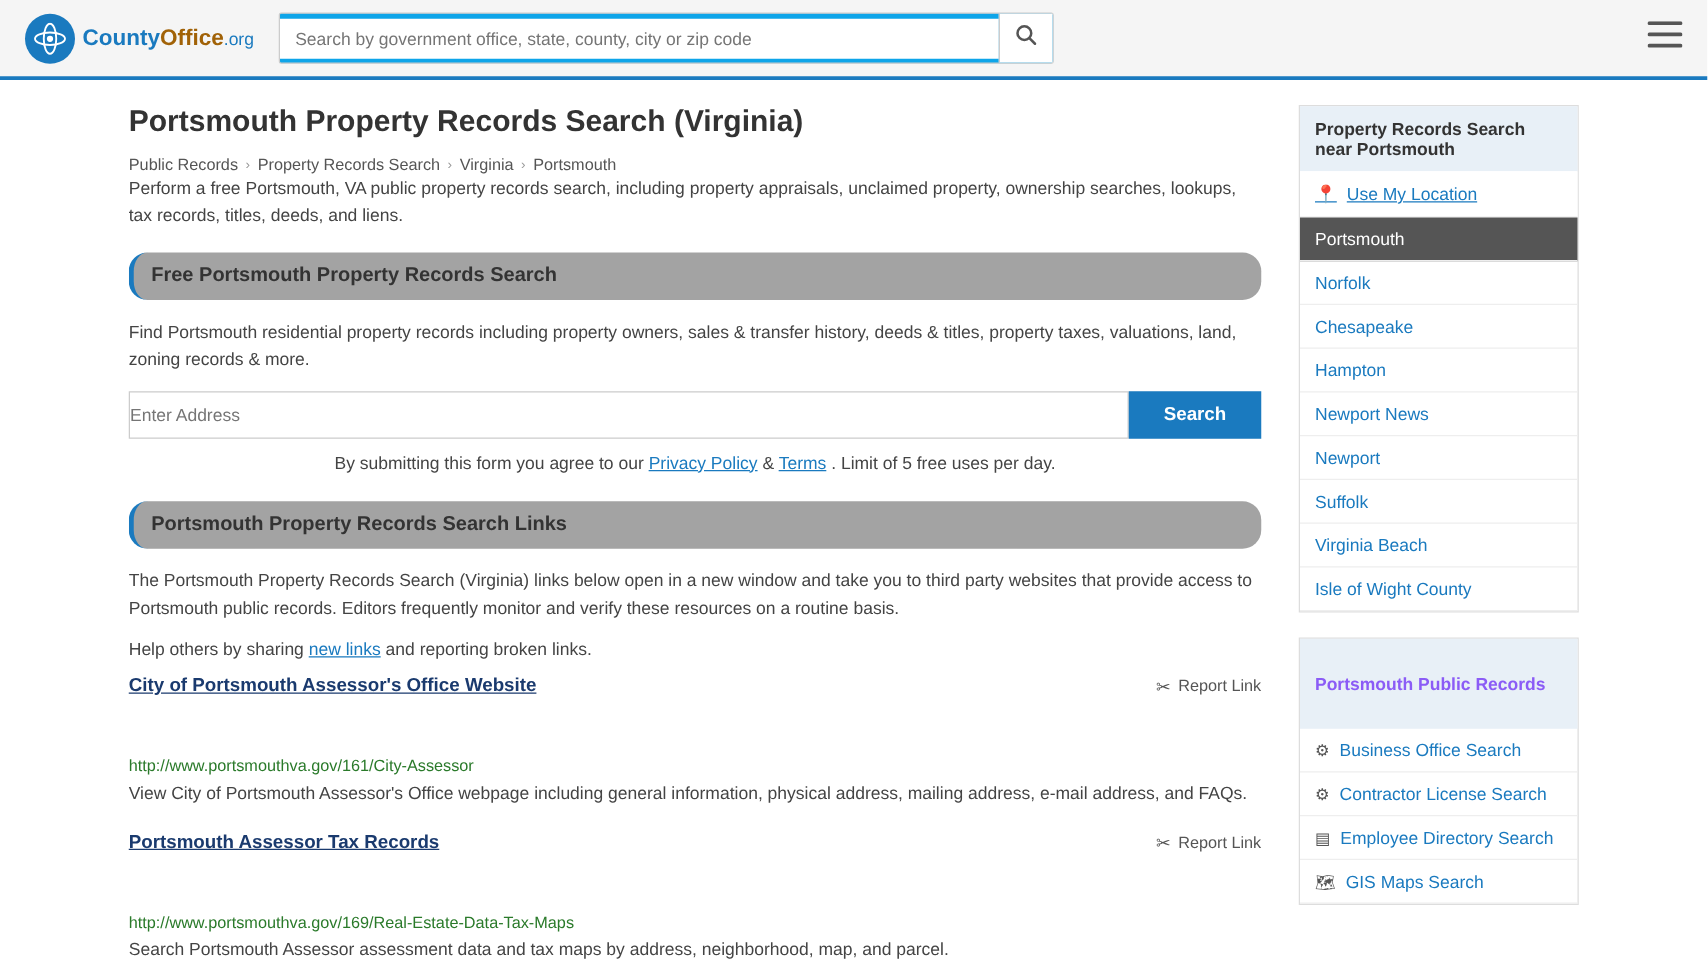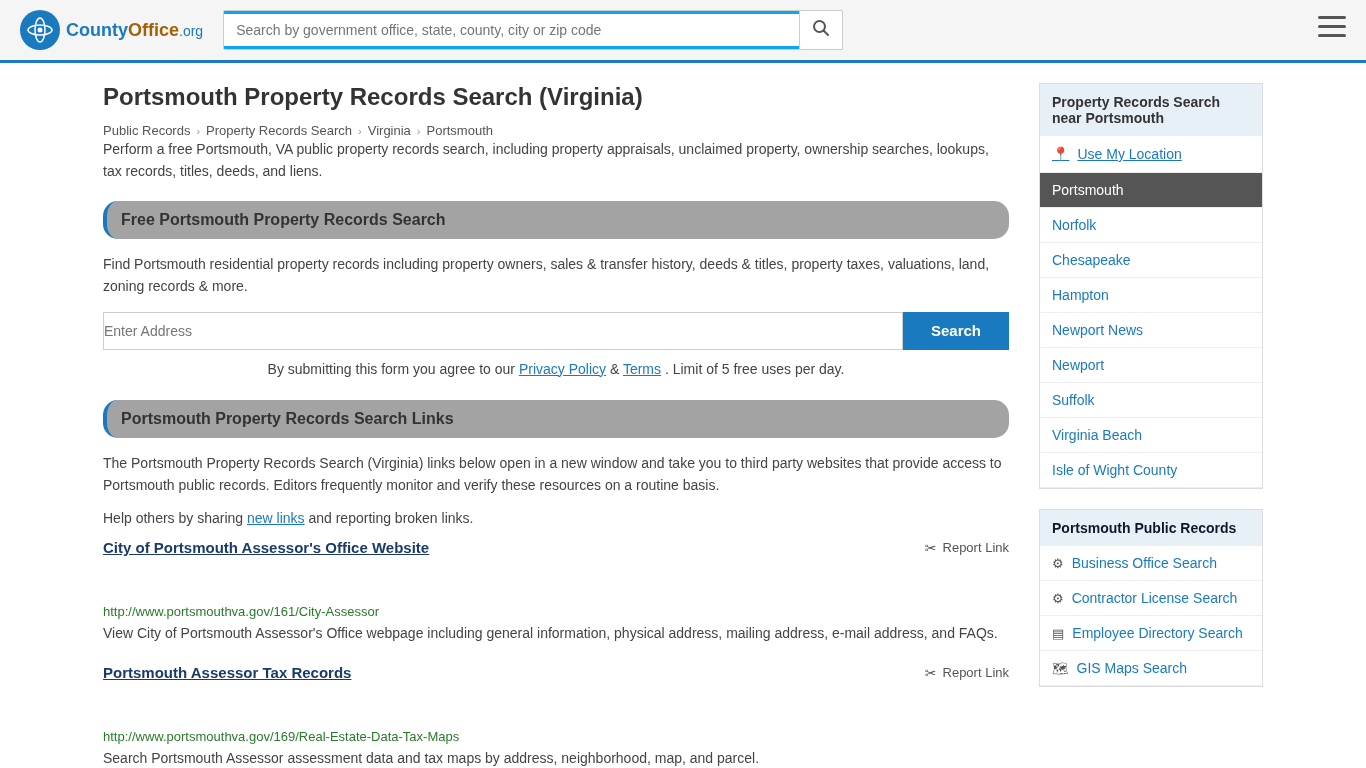--- a/index.html
+++ b/index.html
@@ -278,24 +278,24 @@
       border-bottom: 1px solid #eee;
       cursor: pointer;
     }
     .sidebar-item.active {
       background: #555;
       color: white;
     }
 
     .sidebar-public-title {
       background: #e8f0f7;
-      padding: 10px 12px;
-      font-size: 14px;
-      font-weight: bold;
-      color: #0f172a;
+      padding: 28px 12px;
+      font-size: 14px;
+      font-weight: bold;
+      color: #8b5cf6;
       margin-bottom: 0;
     }
     .sidebar-public-list {
       border: 1px solid #ddd;
     }
     .sidebar-public-item {
       display: flex;
       align-items: center;
       gap: 8px;
       padding: 9px 12px;

